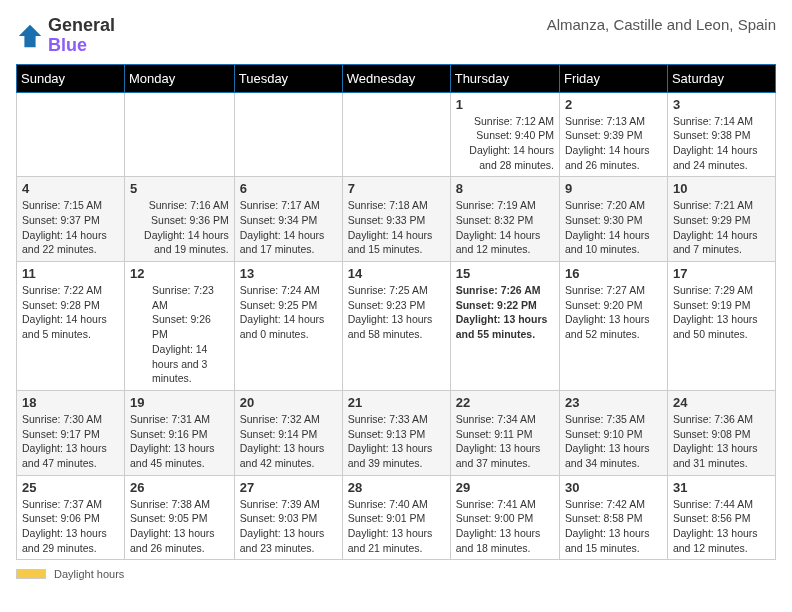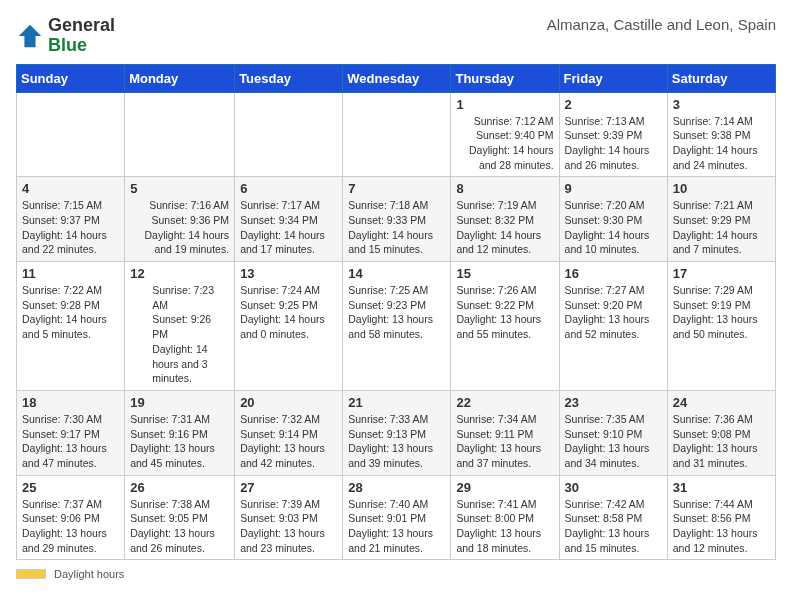--- a/index.html
+++ b/index.html
@@ -37,26 +37,26 @@
       font-size: 15px;
       color: #555;
     }
     .calendar {
       width: 100%;
       border-collapse: collapse;
       border: 1px solid #ccc;
       font-size: 11px;
     }
     .calendar thead tr th {
-      background-color: #1d4ed8;
+      background-color: #000000;
       color: #fff;
       padding: 6px 4px;
       text-align: left;
       font-size: 13px;
-      font-weight: bold;
+      font-weight: normal;
       border: 1px solid #1a6faf;
     }
     .calendar tbody tr td {
       vertical-align: top;
       border: 1px solid #ccc;
       padding: 4px 5px;
       min-width: 100px;
       min-height: 80px;
       background: #fff;
     }
@@ -99,21 +99,21 @@
 <div class="header-area">
   <div class="logo">
     <svg class="logo-icon" viewBox="0 0 40 40">
       <polygon points="20,4 36,20 28,20 28,36 12,36 12,20 4,20" fill="#1a6faf"></polygon>
     </svg>
     <div>
       <div style="line-height:1.1">
         <span style="font-size:18px;font-weight:bold;color:#333;">General</span>
       </div>
       <div style="line-height:1.1">
-        <span style="font-size:18px;font-weight:bold;color:#15803d;">Blue</span>
+        <span style="font-size:18px;font-weight:bold;color:#8b5cf6;">Blue</span>
       </div>
     </div>
   </div>
   <div class="title-area">
     <div class="subtitle">Almanza, Castille and Leon, Spain</div>
   </div>
 </div>
 
 <table class="calendar">
   <thead>
@@ -216,21 +216,21 @@
 Daylight: 14 hours and 0 minutes.</div>
         </td>
         <td>
           <div class="day-number">14</div>
           <div class="day-detail" style="white-space: pre-line;">Sunrise: 7:25 AM
 Sunset: 9:23 PM
 Daylight: 13 hours and 58 minutes.</div>
         </td>
         <td>
           <div class="day-number">15</div>
-          <div class="day-detail" style="white-space: pre-line;">Sunrise: 7:26 AM
+          <div class="day-detail" style="white-space: pre-line; font-weight: bold;">Sunrise: 7:26 AM
 Sunset: 9:22 PM
 Daylight: 13 hours and 55 minutes.</div>
         </td>
         <td>
           <div class="day-number">16</div>
           <div class="day-detail" style="white-space: pre-line;">Sunrise: 7:27 AM
 Sunset: 9:20 PM
 Daylight: 13 hours and 52 minutes.</div>
         </td>
         <td>
@@ -305,21 +305,21 @@
         </td>
         <td>
           <div class="day-number">28</div>
           <div class="day-detail" style="white-space: pre-line;">Sunrise: 7:40 AM
 Sunset: 9:01 PM
 Daylight: 13 hours and 21 minutes.</div>
         </td>
         <td>
           <div class="day-number">29</div>
           <div class="day-detail" style="white-space: pre-line;">Sunrise: 7:41 AM
-Sunset: 8:00 PM
+Sunset: 9:00 PM
 Daylight: 13 hours and 18 minutes.</div>
         </td>
         <td>
           <div class="day-number">30</div>
           <div class="day-detail" style="white-space: pre-line;">Sunrise: 7:42 AM
 Sunset: 8:58 PM
 Daylight: 13 hours and 15 minutes.</div>
         </td>
         <td>
           <div class="day-number">31</div>

